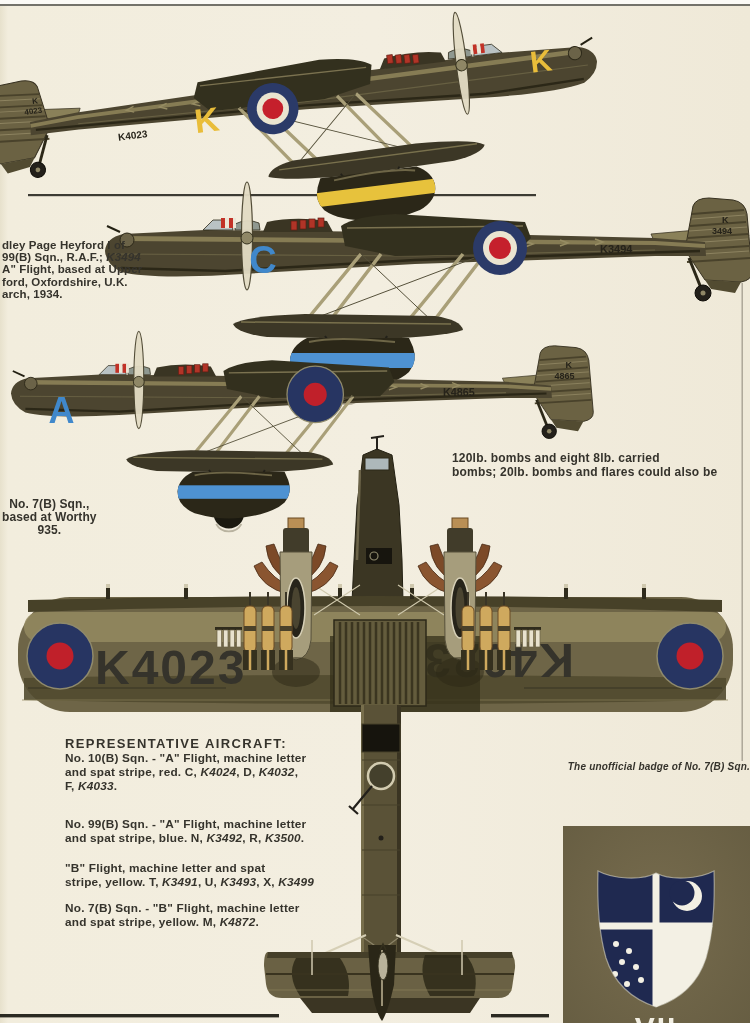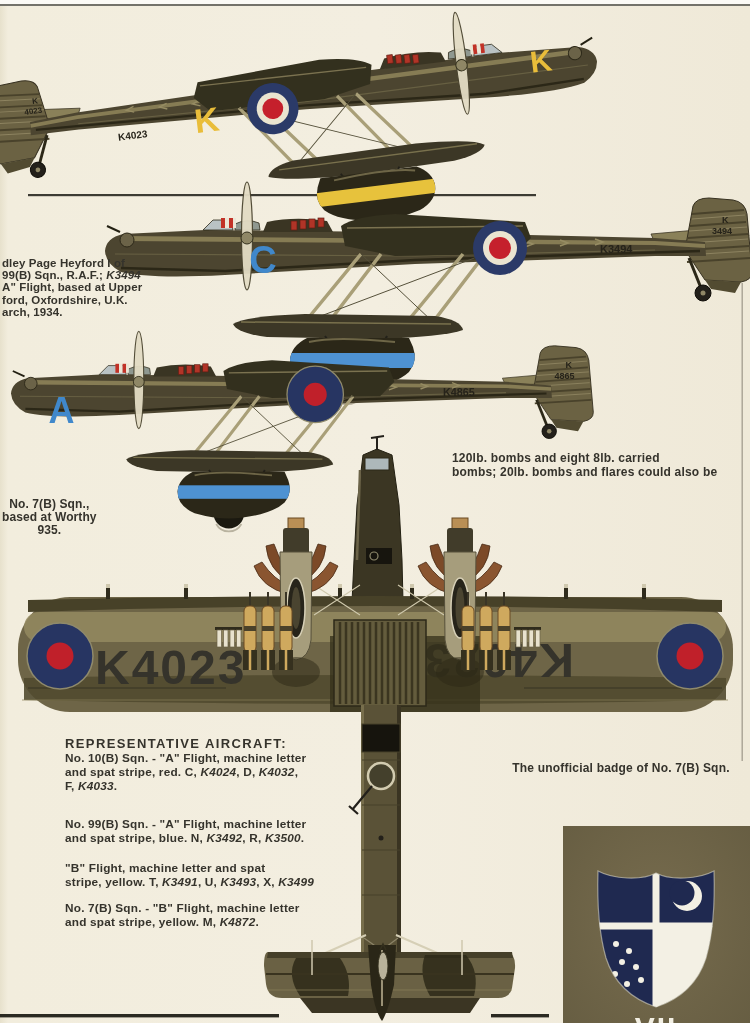--- a/index.html
+++ b/index.html
@@ -8,21 +8,21 @@
     background:linear-gradient(90deg,#e7e1cc 0px,#f2eddd 8px,#f3eee0 50%,#efe9d8 100%);
     font-family:"Liberation Sans",sans-serif;
   }
   .art{position:absolute;left:0;top:0;z-index:1;}
   .txt{position:absolute;z-index:2;color:#35332c;font-weight:bold;}
   .txt i{font-style:italic;}
   .cap{font-size:11.5px;line-height:12.2px;letter-spacing:.1px;white-space:nowrap;}
   .note{font-size:12px;line-height:13.5px;letter-spacing:.2px;white-space:nowrap;}
   .rep-head{font-size:13px;letter-spacing:1.4px;white-space:nowrap;}
   .rep-para{font-size:11.8px;line-height:13.9px;letter-spacing:.2px;white-space:nowrap;}
-  .badge-cap{font-size:12px;letter-spacing:.2px;text-align:center;white-space:nowrap;}
+  .badge-cap{font-size:10px;letter-spacing:.2px;text-align:right;white-space:nowrap;font-style:italic;}
   .badge-box{position:absolute;left:563px;top:826px;width:187px;height:221px;z-index:2;}
   svg text{font-family:"Liberation Sans",sans-serif;}
 </style>
 </head>
 <body>
 
 <div class="page">
 
 <svg class="art" width="750" height="1023" viewBox="0 0 750 1023">
   <defs>
@@ -280,21 +280,21 @@
       <path d="M380,950 L383,944 L386,950" stroke="#34301e" stroke-width="1.5" fill="none"></path>
     </g>
   </g>
 
   <rect x="741.5" y="283" width="1.4" height="478" fill="#a8a294"></rect>
 
   <rect x="0" y="1014" width="279" height="3.4" fill="#2b2a22"></rect>
   <rect x="491" y="1014" width="58" height="3.4" fill="#2b2a22"></rect>
 </svg>
 
-<div class="txt cap" style="left:2px;top:257px;">
+<div class="txt cap" style="left:2px;top:239px;">
       <div>dley Page Heyford I of</div>
       <div>99(B) Sqn., R.A.F.; <i>K3494</i></div>
       <div>A" Flight, based at Upper</div>
       <div>ford, Oxfordshire, U.K.</div>
       <div>arch, 1934.</div>
     </div>
 
 <div class="txt cap" style="left:2px;top:498px;font-size:12px;line-height:13px;text-align:center;">
       <div>No. 7(B) Sqn.,</div>
       <div>based at Worthy</div>

